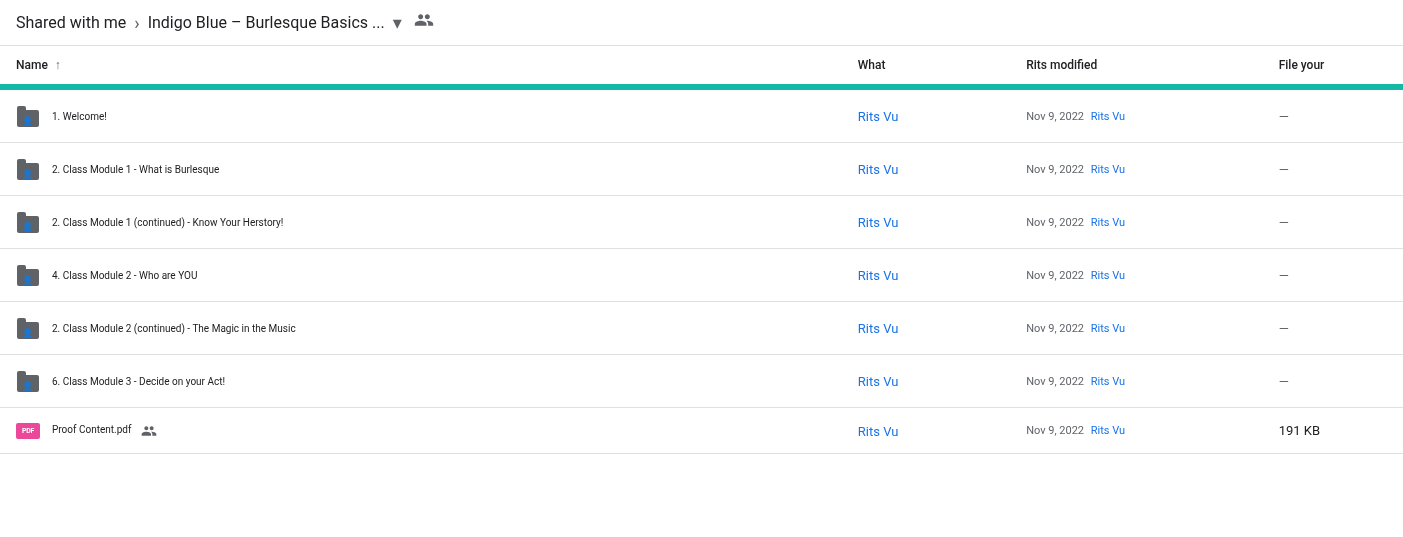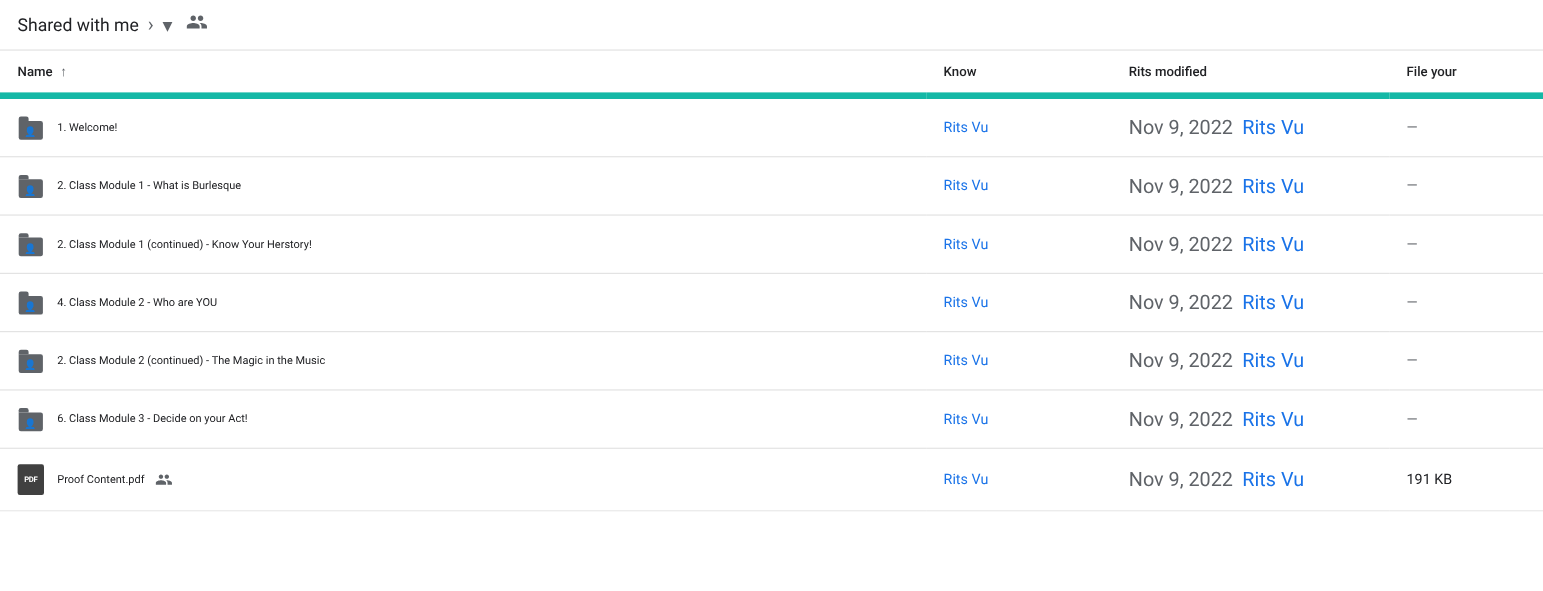--- a/index.html
+++ b/index.html
@@ -124,22 +124,22 @@
       position: absolute;
       bottom: 1px;
       left: 50%;
       transform: translateX(-50%);
       color: #fff;
       font-size: 9px;
       line-height: 1;
     }
     .pdf-icon {
       width: 24px;
-      height: 28px;
-      background: #404040;
+      height: 16px;
+      background: #ec4899;
       border-radius: 2px;
       display: flex;
       align-items: center;
       justify-content: center;
       color: #fff;
       font-size: 7px;
       font-weight: 700;
       letter-spacing: -0.3px;
       flex-shrink: 0;
     }
@@ -152,21 +152,21 @@
       font-size: 14px;
       margin-left: 6px;
       vertical-align: middle;
     }
     .owner-link {
       color: #1a73e8;
       text-decoration: none;
       font-size: 13px;
     }
     .modified-cell {
-      font-size: 18px;
+      font-size: 11px;
       color: #5f6368;
       white-space: nowrap;
     }
     .modified-user {
       color: #1a73e8;
       margin-left: 4px;
     }
     .size-cell {
       font-size: 13px;
       color: #202124;
@@ -174,36 +174,37 @@
     .dash {
       color: #5f6368;
     }
   </style>
 </head>
 <body>
 
 <div class="breadcrumb">
   <span class="breadcrumb-shared">Shared with me</span>
   <span class="breadcrumb-separator">›</span>
+  <span class="breadcrumb-current">Indigo Blue – Burlesque Basics ...</span>
   <span class="breadcrumb-chevron">▾</span>
   <span class="breadcrumb-people-icon">
     <svg width="20" height="20" viewBox="0 0 24 24" fill="none">
       <path d="M16 11c1.66 0 2.99-1.34 2.99-3S17.66 5 16 5c-1.66 0-3 1.34-3 3s1.34 3 3 3zm-8 0c1.66 0 2.99-1.34 2.99-3S9.66 5 8 5C6.34 5 5 6.34 5 8s1.34 3 3 3zm0 2c-2.33 0-7 1.17-7 3.5V19h14v-2.5c0-2.33-4.67-3.5-7-3.5zm8 0c-.29 0-.62.02-.97.05 1.16.84 1.97 1.97 1.97 3.45V19h6v-2.5c0-2.33-4.67-3.5-7-3.5z" fill="#5f6368"></path>
     </svg>
   </span>
 </div>
 
 <table class="file-table">
   <thead>
     <tr>
       <th class="th-name">
         <span>Name</span>
         <span class="sort-arrow">↑</span>
       </th>
-      <th class="th-owner">Know</th>
+      <th class="th-owner">What</th>
       <th class="th-modified">Rits modified</th>
       <th class="th-size">File your</th>
     </tr>
   </thead>
   <tbody id="file-tbody">
   <tr>
     <td>
       <div class="name-cell">
 
       <div class="folder-icon">

